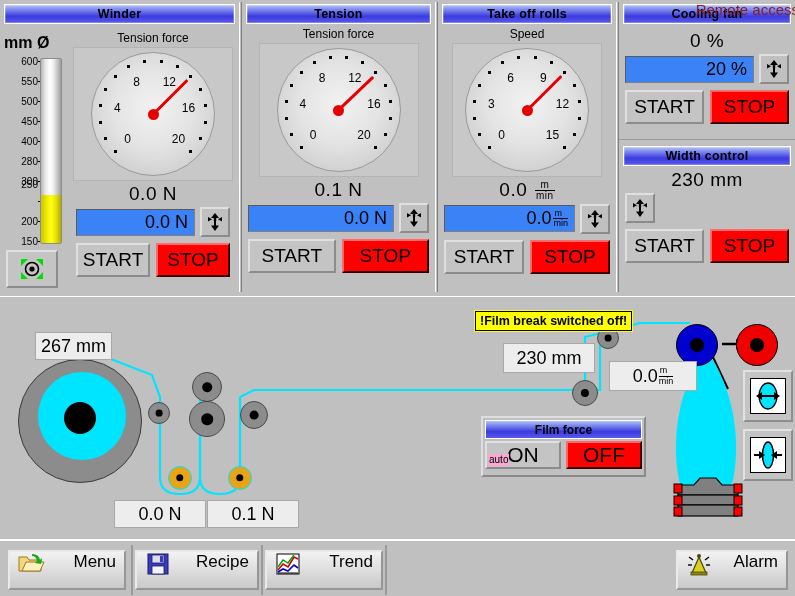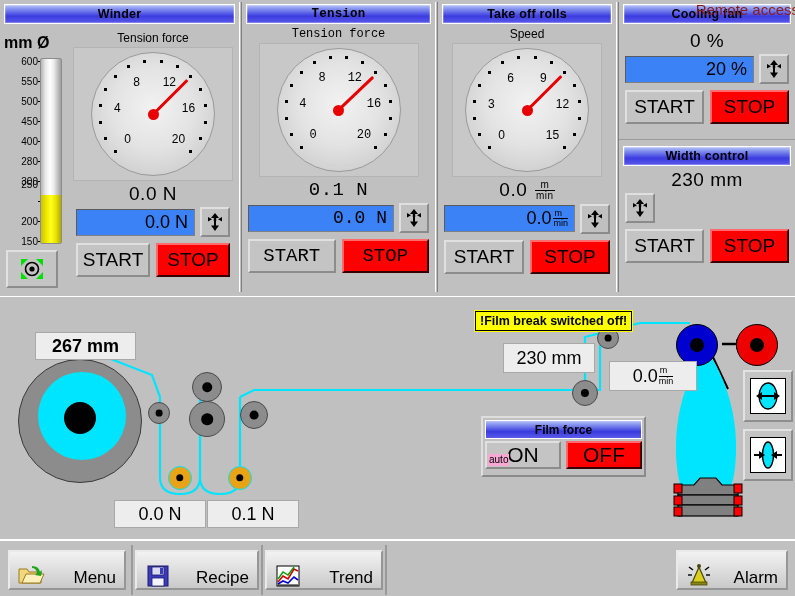--- a/index.html
+++ b/index.html
@@ -15,21 +15,21 @@
 
   
   .top-strip { position:absolute; left:0; top:0; width:795px; height:294px; background:#c0c0c0; }
   .panel {
     position:absolute; top:2px; height:290px;
     background:#c0c0c0;
     border-left:1px solid #808080;
     border-right:1px solid #fff;
   }
   .panel.p1 { left:0;   width:240px; border-left:none; }
-  .panel.p2 { left:241px; width:195px;font-family:Liberation Mono, monospace; }
+  .panel.p2 { left:241px; width:195px; }
   .panel.p3 { left:437px; width:180px; }
   .panel.p4 { left:618px; width:177px; border-right:none; }
 
   .hdr {
     margin:2px 4px 0 4px; height:20px;
     background:linear-gradient(to bottom,#b9c4f5 0%,#8c9bf0 18%,#3b3be0 62%,#5a5aea 100%);
     border:1px solid #fff;
     display:flex; align-items:center; justify-content:center;
     color:#000; font-weight:bold; font-size:12.5px;
     letter-spacing:.2px;
@@ -162,21 +162,21 @@
 
   
   .toolbar {
     position:absolute; left:0; top:539px; width:795px; height:57px;
     background:#c0c0c0; border-top:2px solid #fff;
   }
   .tbtn {
     position:absolute; top:9px; height:40px;
     background:linear-gradient(to bottom,#f2f2f2 0%,#e2e2e2 40%,#c9c9c9 100%);
     border:2px outset #eaeaea;
-    display:flex; align-items:flex-end; font-size:17px; color:#000;
+    display:flex; align-items:flex-start; font-size:17px; color:#000;
   }
   .tbtn .ico { width:34px; display:flex; align-items:center; justify-content:center; margin-left:4px; }
   .tbtn .lbl { flex:1; text-align:right; padding-right:8px; }
   .sep { position:absolute; top:4px; width:2px; height:50px; background:#9a9a9a; }
 </style>
 </head>
 <body>
 
 <div id="app">
 
@@ -473,21 +473,21 @@
     <div class="roller gold" style="left:168px;top:169px;width:24px;height:24px;"></div>
     <div class="roller gold" style="left:228px;top:169px;width:24px;height:24px;"></div>
     <div class="roller" style="left:597px;top:30px;width:22px;height:22px;"></div>
     <div class="roller" style="left:572px;top:83px;width:26px;height:26px;"></div>
 
     <div style="position:absolute;left:676px;top:27px;width:42px;height:42px;border-radius:50%;background:#0000d0;border:1px solid #000;"></div>
     <div style="position:absolute;left:690px;top:41px;width:14px;height:14px;border-radius:50%;background:#000;"></div>
     <div style="position:absolute;left:736px;top:27px;width:42px;height:42px;border-radius:50%;background:#ee0000;border:1px solid #000;"></div>
     <div style="position:absolute;left:750px;top:41px;width:14px;height:14px;border-radius:50%;background:#000;"></div>
 
-    <div class="chip" style="left:35px;top:35px;width:101px;height:28px;font-weight:bold;">267 mm</div>
+    <div class="chip" style="left:35px;top:35px;width:77px;height:28px;">267 mm</div>
     <div class="chip" style="left:114px;top:203px;width:92px;height:28px;">0.0 N</div>
     <div class="chip" style="left:207px;top:203px;width:92px;height:28px;">0.1 N</div>
     <div class="chip" style="left:503px;top:46px;width:92px;height:30px;">230 mm</div>
     <div class="chip" style="left:609px;top:64px;width:88px;height:30px;">
       <span>0.0</span>
       <span class="frac">
         <span class="num">m</span>
         <span class="den">min</span>
       </span>
     </div>

